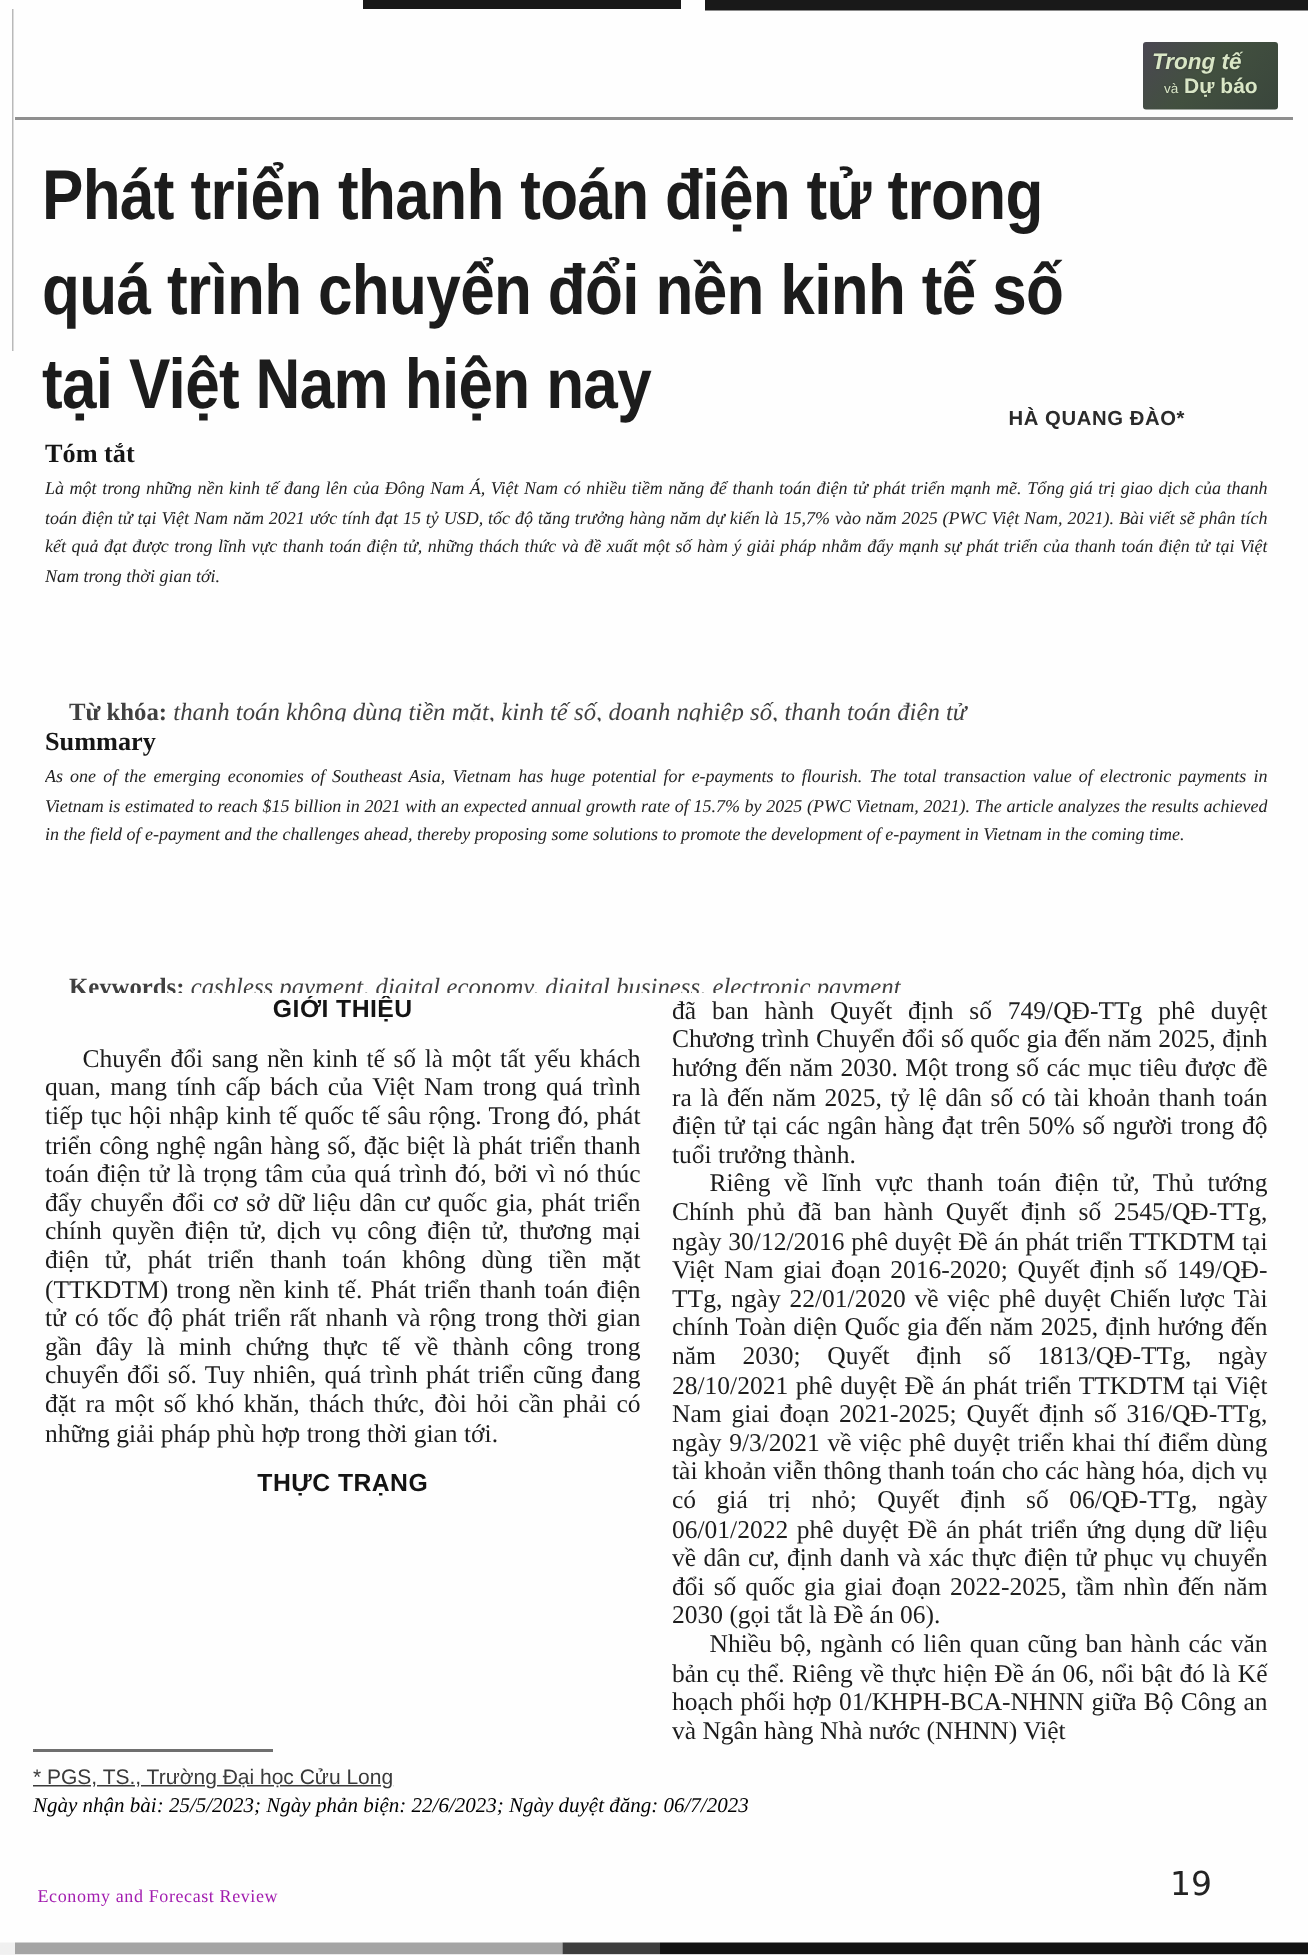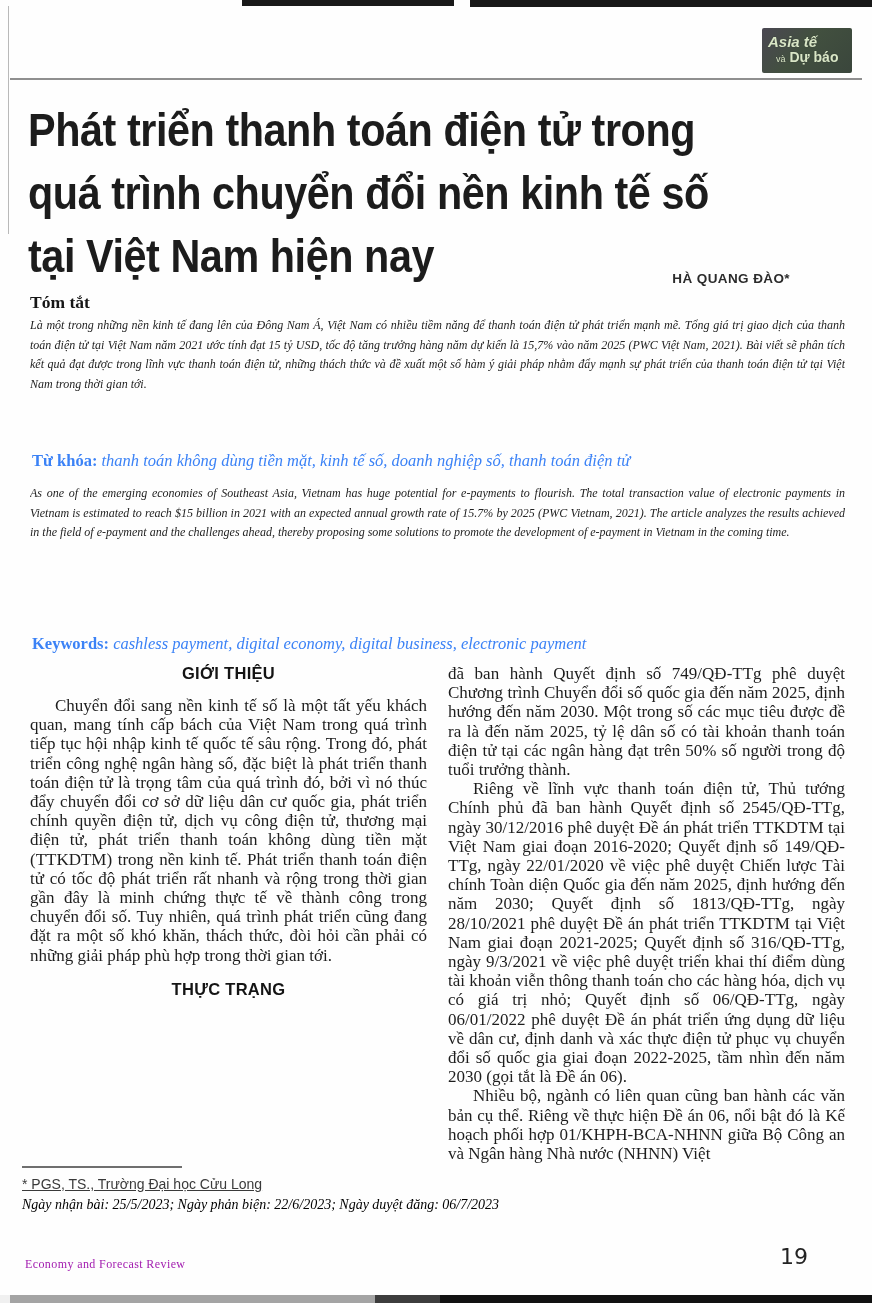--- a/index.html
+++ b/index.html
@@ -55,21 +55,21 @@
   }
 
   
   .blk{position:absolute;left:30px;width:815px;overflow:hidden;}
   .blk-tomtat{top:292px;height:156px;}
   .blk-kwvi{top:449px;height:32px;}
   .blk-summary{top:484px;height:146px;}
   .blk-kwen{top:632px;height:30px;}
   .blk h3{margin:0 0 3px 0;font-size:17.5px;line-height:21px;color:#161616;}
   .abstract{margin:0;font-style:italic;font-size:12px;line-height:19.5px;text-align:justify;color:#222;}
-  .kwline{margin:2px;font-size:16.5px;line-height:20px;color:#3b82f6;}
+  .kwline{margin:16px;font-size:16.5px;line-height:20px;color:#404040;}
   .kwline .lbl{font-weight:bold;}
   .kwline .kwtext{font-style:italic;}
 
   
   .columns{
     position:absolute;left:30px;top:664px;width:815px;height:506px;
     display:flex;gap:21px;overflow:hidden;
   }
   .col{width:397px;}
   .col h2{
@@ -101,21 +101,21 @@
 </head>
 <body>
 
 <div class="page">
 
   <div class="top-edge-bar a"></div>
   <div class="top-edge-bar b"></div>
   <div class="left-scan-line"></div>
 
   <div class="logo">
-    <div class="logo-l1">Asia tế</div>
+    <div class="logo-l1">Trong tế</div>
     <div class="logo-l2"><span class="logo-va">và</span> <span>Dự báo</span></div>
   </div>
   <div class="header-rule"></div>
 
   <h1 class="title">
     <span>Phát triển thanh toán điện tử trong</span>
     <span>quá trình chuyển đổi nền kinh tế số</span>
     <span>tại Việt Nam hiện nay</span>
   </h1>
   <div class="author">HÀ QUANG ĐÀO*</div>
@@ -123,20 +123,21 @@
   <div class="blk blk-tomtat">
     <h3>Tóm tắt</h3>
     <p class="abstract">Là một trong những nền kinh tế đang lên của Đông Nam Á, Việt Nam có nhiều tiềm năng để thanh toán điện tử phát triển mạnh mẽ. Tổng giá trị giao dịch của thanh toán điện tử tại Việt Nam năm 2021 ước tính đạt 15 tỷ USD, tốc độ tăng trưởng hàng năm dự kiến là 15,7% vào năm 2025 (PWC Việt Nam, 2021). Bài viết sẽ phân tích kết quả đạt được trong lĩnh vực thanh toán điện tử, những thách thức và đề xuất một số hàm ý giải pháp nhằm đẩy mạnh sự phát triển của thanh toán điện tử tại Việt Nam trong thời gian tới.</p>
   </div>
 
   <div class="blk blk-kwvi">
     <p class="kwline"><span class="lbl">Từ khóa:</span> <span class="kwtext">thanh toán không dùng tiền mặt, kinh tế số, doanh nghiệp số, thanh toán điện tử</span></p>
   </div>
 
   <div class="blk blk-summary">
+    <h3>Summary</h3>
     <p class="abstract">As one of the emerging economies of Southeast Asia, Vietnam has huge potential for e-payments to flourish. The total transaction value of electronic payments in Vietnam is estimated to reach $15 billion in 2021 with an expected annual growth rate of 15.7% by 2025 (PWC Vietnam, 2021). The article analyzes the results achieved in the field of e-payment and the challenges ahead, thereby proposing some solutions to promote the development of e-payment in Vietnam in the coming time.</p>
   </div>
 
   <div class="blk blk-kwen">
     <p class="kwline"><span class="lbl">Keywords:</span> <span class="kwtext">cashless payment, digital economy, digital business, electronic payment</span></p>
   </div>
 
   <div class="columns">
     <div class="col">
       <h2>GIỚI THIỆU</h2>

